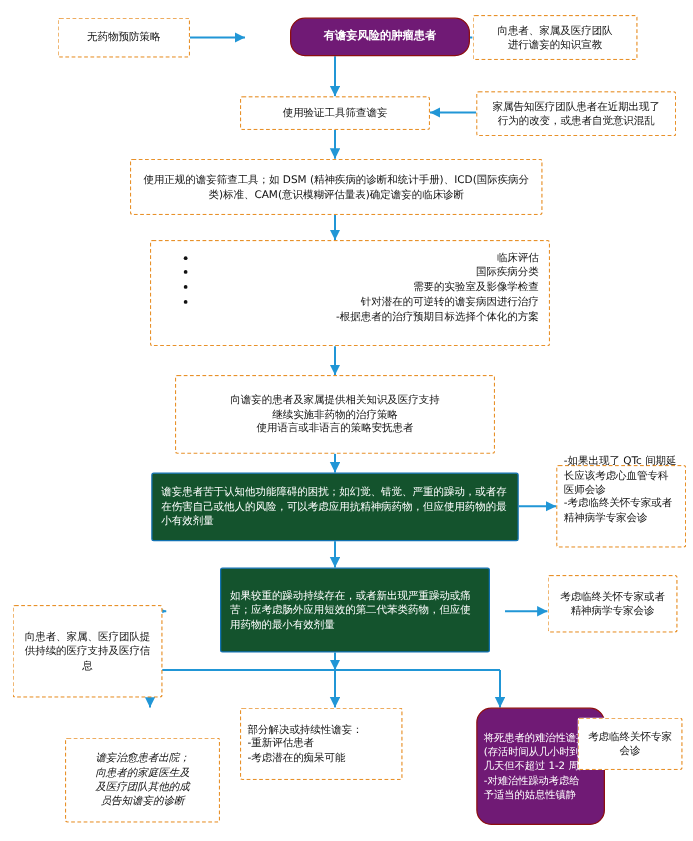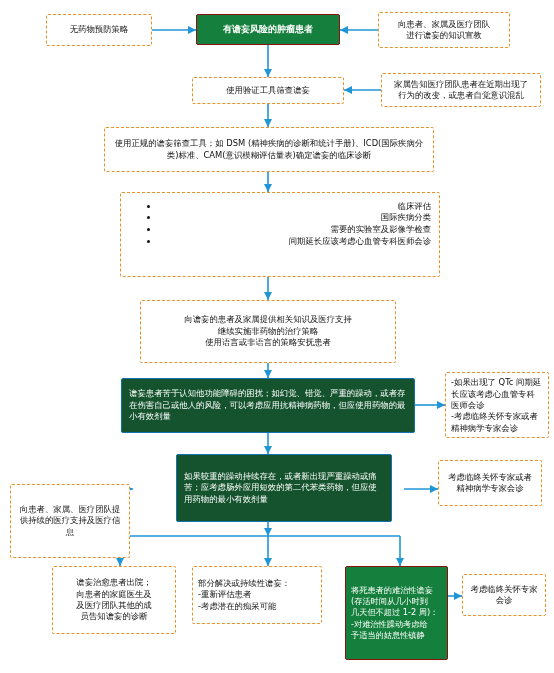--- a/index.html
+++ b/index.html
@@ -34,39 +34,40 @@
   .blue{
     border:1.1px solid #1272b3;
     background:#14532d;
     color:#ffffff;
     font-size:8.4px;
     border-radius:2px;
   }
   
   .red{
     border:1.1px solid #8d0f0f;
-    background:#15803d;
+    background:#701a75;
     color:#ffffff;
     font-weight:bold;
     font-size:9px;
-    border-radius:2px;
+    border-radius:12px;
+    margin-left:36px;
   }
   .left-align{ text-align:left; }
   .bullets{
     text-align:right;
     padding-left:26px;
     padding-right:8px;
   }
   .bullets ul{
     margin:0;padding:0 0 0 12px;list-style:disc;
   }
   .bullets li{margin:0.5px 0;}
   .bullets .note{margin-top:1px;padding-left:14px;}
   .pad{padding:4px 7px;}
-  .pad-sm{padding:3px 5px;}
+  .pad-sm{padding:17px 5px;}
 </style>
 </head>
 <body>
 
 <svg id="canvas" viewBox="0 0 554 673">
   <defs>
     <marker id="ah" markerWidth="7" markerHeight="7" refX="5.2" refY="2.6" orient="auto">
       <path d="M0,0 L5.2,2.6 L0,5.2 z" fill="#2196D6"></path>
     </marker>
   </defs>
@@ -132,22 +133,23 @@
 
 <div class="node orange pad" style="left:104px;top:127px;width:330px;height:45px;">
   <span class="txt">使用正规的谵妄筛查工具；如 DSM (精神疾病的诊断和统计手册)、ICD(国际疾病分类)标准、CAM(意识模糊评估量表)确定谵妄的临床诊断</span>
 </div>
 
 <div class="node orange bullets" style="left:120px;top:192px;width:320px;height:85px;display:block;padding-top:7px;">
   <ul>
     <li>临床评估</li>
     <li>国际疾病分类</li>
     <li>需要的实验室及影像学检查</li>
-    <li>间期延长应该考虑心血管专科医师会诊</li>
+    <li>针对潜在的可逆转的谵妄病因进行治疗</li>
   </ul>
+  <div class="note">-根据患者的治疗预期目标选择个体化的方案</div>
 </div>
 
 <div class="node orange pad" style="left:140px;top:300px;width:256px;height:63px;white-space:pre-line;">
   <span class="txt">向谵妄的患者及家属提供相关知识及医疗支持
 继续实施非药物的治疗策略
 使用语言或非语言的策略安抚患者</span>
 </div>
 
 <div class="node blue pad" style="left:121px;top:378px;width:294px;height:55px;">
   <span class="txt left-align">谵妄患者苦于认知他功能障碍的困扰；如幻觉、错觉、严重的躁动，或者存在伤害自己或他人的风险，可以考虑应用抗精神病药物，但应使用药物的最小有效剂量</span>
@@ -163,21 +165,21 @@
 </div>
 
 <div class="node orange pad-sm" style="left:438px;top:460px;width:104px;height:46px;">
   <span class="txt">考虑临终关怀专家或者精神病学专家会诊</span>
 </div>
 
 <div class="node orange pad-sm" style="left:10px;top:452px;width:120px;height:74px;margin-top:32px;">
   <span class="txt">向患者、家属、医疗团队提供持续的医疗支持及医疗信息</span>
 </div>
 
-<div class="node orange pad-sm" style="left:52px;top:566px;width:124px;height:68px;white-space:pre-line;">
+<div class="node orange pad-sm" style="left:52px;top:590px;width:124px;height:68px;white-space:pre-line;font-style:italic;">
   <span class="txt">谵妄治愈患者出院；
 向患者的家庭医生及
 及医疗团队其他的成
 员告知谵妄的诊断</span>
 </div>
 
 <div class="node orange pad-sm" style="left:192px;top:566px;width:130px;height:58px;white-space:pre-line;">
   <span class="txt left-align">部分解决或持续性谵妄：
 -重新评估患者
 -考虑潜在的痴呆可能</span>

